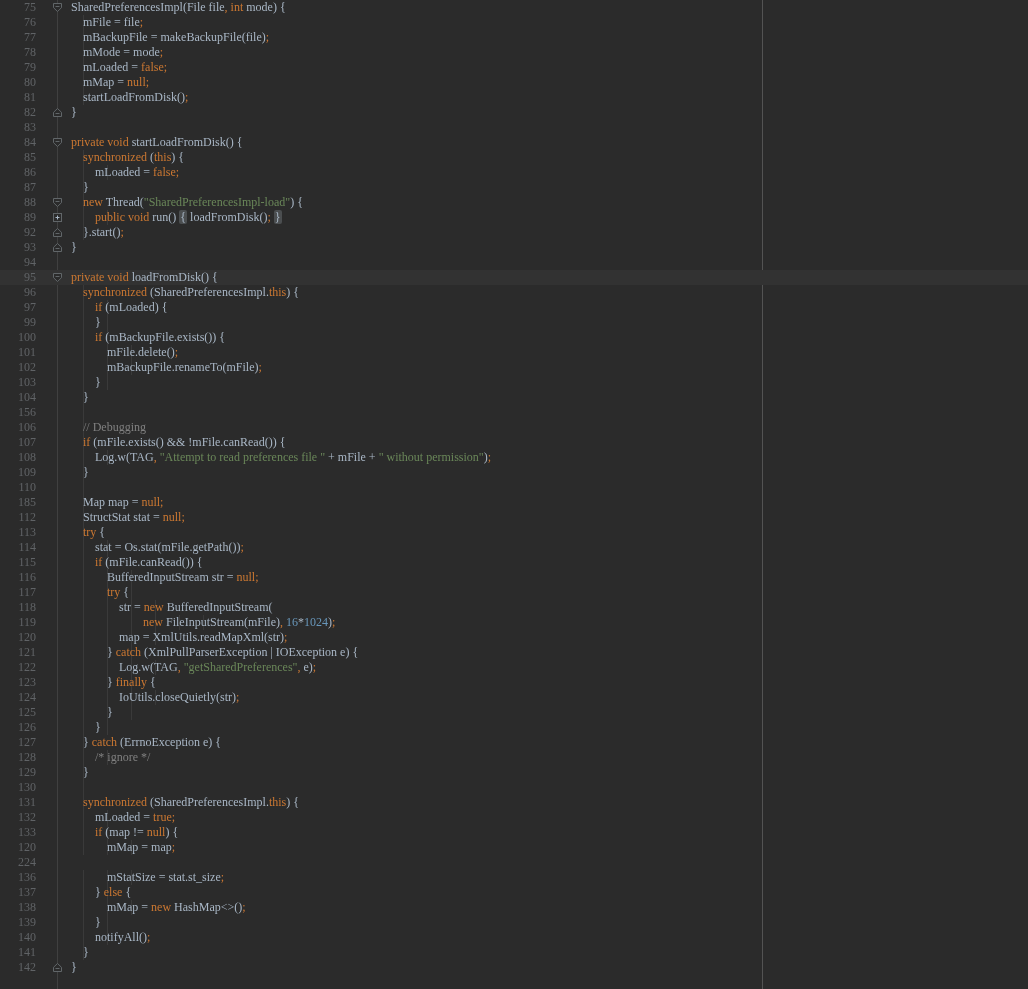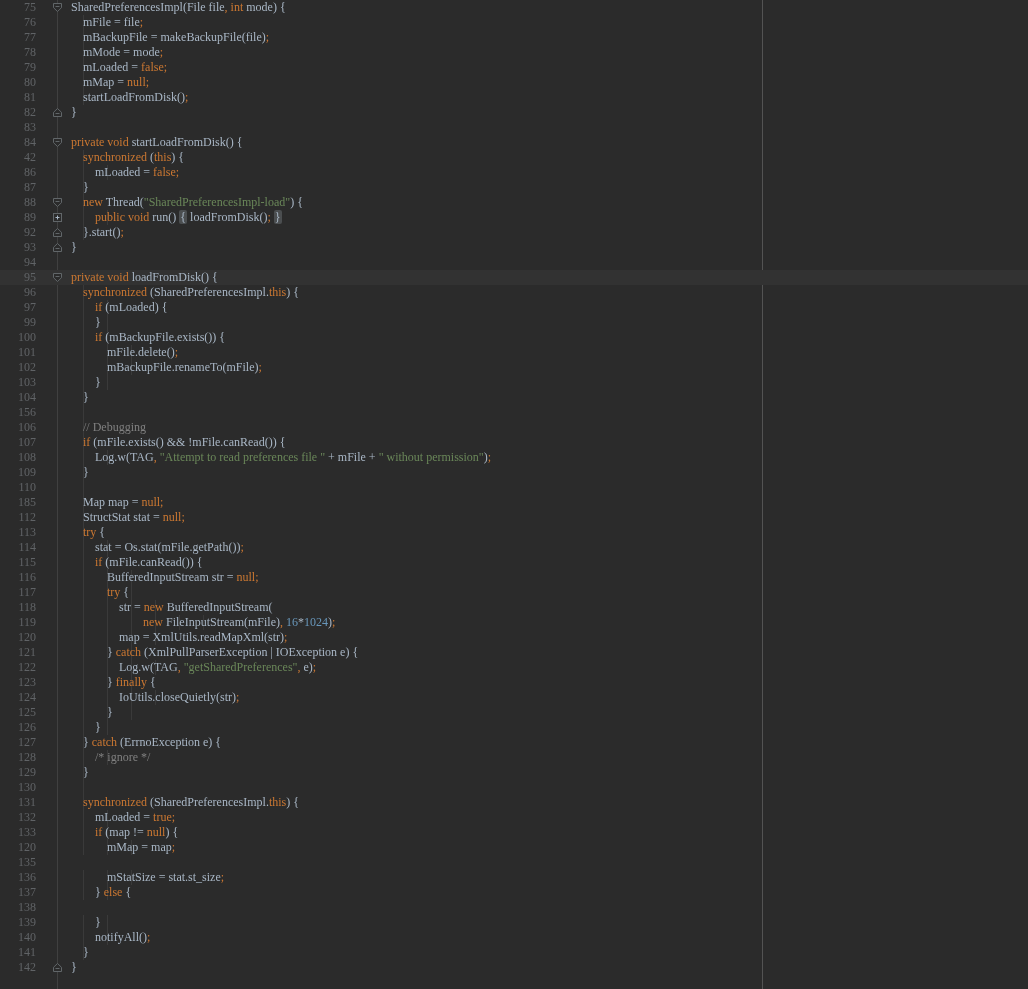--- a/index.html
+++ b/index.html
@@ -56,21 +56,21 @@
       <div class="row"><span class="ln">81</span><span class="code"><span class="guide" style="left: 4ch;"></span><span class="tk tk-p">        startLoadFromDisk()</span><span class="tk tk-k">;</span></span></div>
       <div class="row"><span class="ln">82</span><span class="fold"><svg width="11" height="11" viewBox="0 0 11 11">
             <path d="M1.5 9.5 h8 v-4.2 l-4 -3.8 l-4 3.8 Z" fill="#2b2b2b" stroke="#616669"></path>
             <path d="M3.5 6.5 h4" stroke="#616669"></path>
           </svg></span><span class="code"><span class="tk tk-p">    }</span></span></div>
       <div class="row"><span class="ln">83</span><span class="code"></span></div>
       <div class="row"><span class="ln">84</span><span class="fold"><svg width="11" height="11" viewBox="0 0 11 11">
             <path d="M1.5 1.5 h8 v4.2 l-4 3.8 l-4 -3.8 Z" fill="#2b2b2b" stroke="#616669"></path>
             <path d="M3.5 4.5 h4" stroke="#616669"></path>
           </svg></span><span class="code"><span class="tk tk-p">    </span><span class="tk tk-k">private void</span><span class="tk tk-p"> startLoadFromDisk() {</span></span></div>
-      <div class="row"><span class="ln">42</span><span class="code"><span class="guide" style="left: 4ch;"></span><span class="tk tk-p">        </span><span class="tk tk-k">synchronized</span><span class="tk tk-p"> (</span><span class="tk tk-k">this</span><span class="tk tk-p">) {</span></span></div>
+      <div class="row"><span class="ln">85</span><span class="code"><span class="guide" style="left: 4ch;"></span><span class="tk tk-p">        </span><span class="tk tk-k">synchronized</span><span class="tk tk-p"> (</span><span class="tk tk-k">this</span><span class="tk tk-p">) {</span></span></div>
       <div class="row"><span class="ln">86</span><span class="code"><span class="guide" style="left: 4ch;"></span><span class="guide" style="left: 8ch;"></span><span class="tk tk-p">            mLoaded = </span><span class="tk tk-k">false;</span></span></div>
       <div class="row"><span class="ln">87</span><span class="code"><span class="guide" style="left: 4ch;"></span><span class="tk tk-p">        }</span></span></div>
       <div class="row"><span class="ln">88</span><span class="fold"><svg width="11" height="11" viewBox="0 0 11 11">
             <path d="M1.5 1.5 h8 v4.2 l-4 3.8 l-4 -3.8 Z" fill="#2b2b2b" stroke="#616669"></path>
             <path d="M3.5 4.5 h4" stroke="#616669"></path>
           </svg></span><span class="code"><span class="guide" style="left: 4ch;"></span><span class="tk tk-p">        </span><span class="tk tk-k">new</span><span class="tk tk-p"> Thread(</span><span class="tk tk-s">"SharedPreferencesImpl-load"</span><span class="tk tk-p">) {</span></span></div>
       <div class="row"><span class="ln">89</span><span class="fold"><svg width="11" height="11" viewBox="0 0 11 11">
             <rect x="1.5" y="1.5" width="8" height="8" fill="#2b2b2b" stroke="#616669"></rect>
             <path d="M5.5 3.5 v4 M3.5 5.5 h4" stroke="#a9b7c6"></path>
           </svg></span><span class="code"><span class="guide" style="left: 4ch;"></span><span class="guide" style="left: 8ch;"></span><span class="tk tk-p">            </span><span class="tk tk-k">public void</span><span class="tk tk-p"> run() </span><span class="tk tk-f">{</span><span class="tk tk-p"> loadFromDisk()</span><span class="tk tk-k">;</span><span class="tk tk-p"> </span><span class="tk tk-f">}</span></span></div>
@@ -118,24 +118,24 @@
       <div class="row"><span class="ln">125</span><span class="code"><span class="guide" style="left: 4ch;"></span><span class="guide" style="left: 8ch;"></span><span class="guide" style="left: 12ch;"></span><span class="tk tk-p">                }</span></span></div>
       <div class="row"><span class="ln">126</span><span class="code"><span class="guide" style="left: 4ch;"></span><span class="guide" style="left: 8ch;"></span><span class="tk tk-p">            }</span></span></div>
       <div class="row"><span class="ln">127</span><span class="code"><span class="guide" style="left: 4ch;"></span><span class="tk tk-p">        } </span><span class="tk tk-k">catch</span><span class="tk tk-p"> (ErrnoException e) {</span></span></div>
       <div class="row"><span class="ln">128</span><span class="code"><span class="guide" style="left: 4ch;"></span><span class="guide" style="left: 8ch;"></span><span class="tk tk-p">            </span><span class="tk tk-c">/* ignore */</span></span></div>
       <div class="row"><span class="ln">129</span><span class="code"><span class="guide" style="left: 4ch;"></span><span class="tk tk-p">        }</span></span></div>
       <div class="row"><span class="ln">130</span><span class="code"><span class="guide" style="left: 4ch;"></span></span></div>
       <div class="row"><span class="ln">131</span><span class="code"><span class="guide" style="left: 4ch;"></span><span class="tk tk-p">        </span><span class="tk tk-k">synchronized</span><span class="tk tk-p"> (SharedPreferencesImpl.</span><span class="tk tk-k">this</span><span class="tk tk-p">) {</span></span></div>
       <div class="row"><span class="ln">132</span><span class="code"><span class="guide" style="left: 4ch;"></span><span class="guide" style="left: 8ch;"></span><span class="tk tk-p">            mLoaded = </span><span class="tk tk-k">true;</span></span></div>
       <div class="row"><span class="ln">133</span><span class="code"><span class="guide" style="left: 4ch;"></span><span class="guide" style="left: 8ch;"></span><span class="tk tk-p">            </span><span class="tk tk-k">if</span><span class="tk tk-p"> (map != </span><span class="tk tk-k">null</span><span class="tk tk-p">) {</span></span></div>
       <div class="row"><span class="ln">120</span><span class="code"><span class="guide" style="left: 4ch;"></span><span class="guide" style="left: 8ch;"></span><span class="guide" style="left: 12ch;"></span><span class="tk tk-p">                mMap = map</span><span class="tk tk-k">;</span></span></div>
-      <div class="row"><span class="ln">135</span></div>
+      <div class="row"><span class="ln">224</span></div>
       <div class="row"><span class="ln">136</span><span class="code"><span class="guide" style="left: 4ch;"></span><span class="guide" style="left: 8ch;"></span><span class="guide" style="left: 12ch;"></span><span class="tk tk-p">                mStatSize = stat.st_size</span><span class="tk tk-k">;</span></span></div>
       <div class="row"><span class="ln">137</span><span class="code"><span class="guide" style="left: 4ch;"></span><span class="guide" style="left: 8ch;"></span><span class="tk tk-p">            } </span><span class="tk tk-k">else</span><span class="tk tk-p"> {</span></span></div>
-      <div class="row"><span class="ln">138</span></div>
+      <div class="row"><span class="ln">138</span><span class="code"><span class="guide" style="left: 4ch;"></span><span class="guide" style="left: 8ch;"></span><span class="guide" style="left: 12ch;"></span><span class="tk tk-p">                mMap = </span><span class="tk tk-k">new</span><span class="tk tk-p"> HashMap&lt;&gt;()</span><span class="tk tk-k">;</span></span></div>
       <div class="row"><span class="ln">139</span><span class="code"><span class="guide" style="left: 4ch;"></span><span class="guide" style="left: 8ch;"></span><span class="tk tk-p">            }</span></span></div>
       <div class="row"><span class="ln">140</span><span class="code"><span class="guide" style="left: 4ch;"></span><span class="guide" style="left: 8ch;"></span><span class="tk tk-p">            notifyAll()</span><span class="tk tk-k">;</span></span></div>
       <div class="row"><span class="ln">141</span><span class="code"><span class="guide" style="left: 4ch;"></span><span class="tk tk-p">        }</span></span></div>
       <div class="row"><span class="ln">142</span><span class="fold"><svg width="11" height="11" viewBox="0 0 11 11">
             <path d="M1.5 9.5 h8 v-4.2 l-4 -3.8 l-4 3.8 Z" fill="#2b2b2b" stroke="#616669"></path>
             <path d="M3.5 6.5 h4" stroke="#616669"></path>
           </svg></span><span class="code"><span class="tk tk-p">    }</span></span></div>
     </div>
 </div>
 

